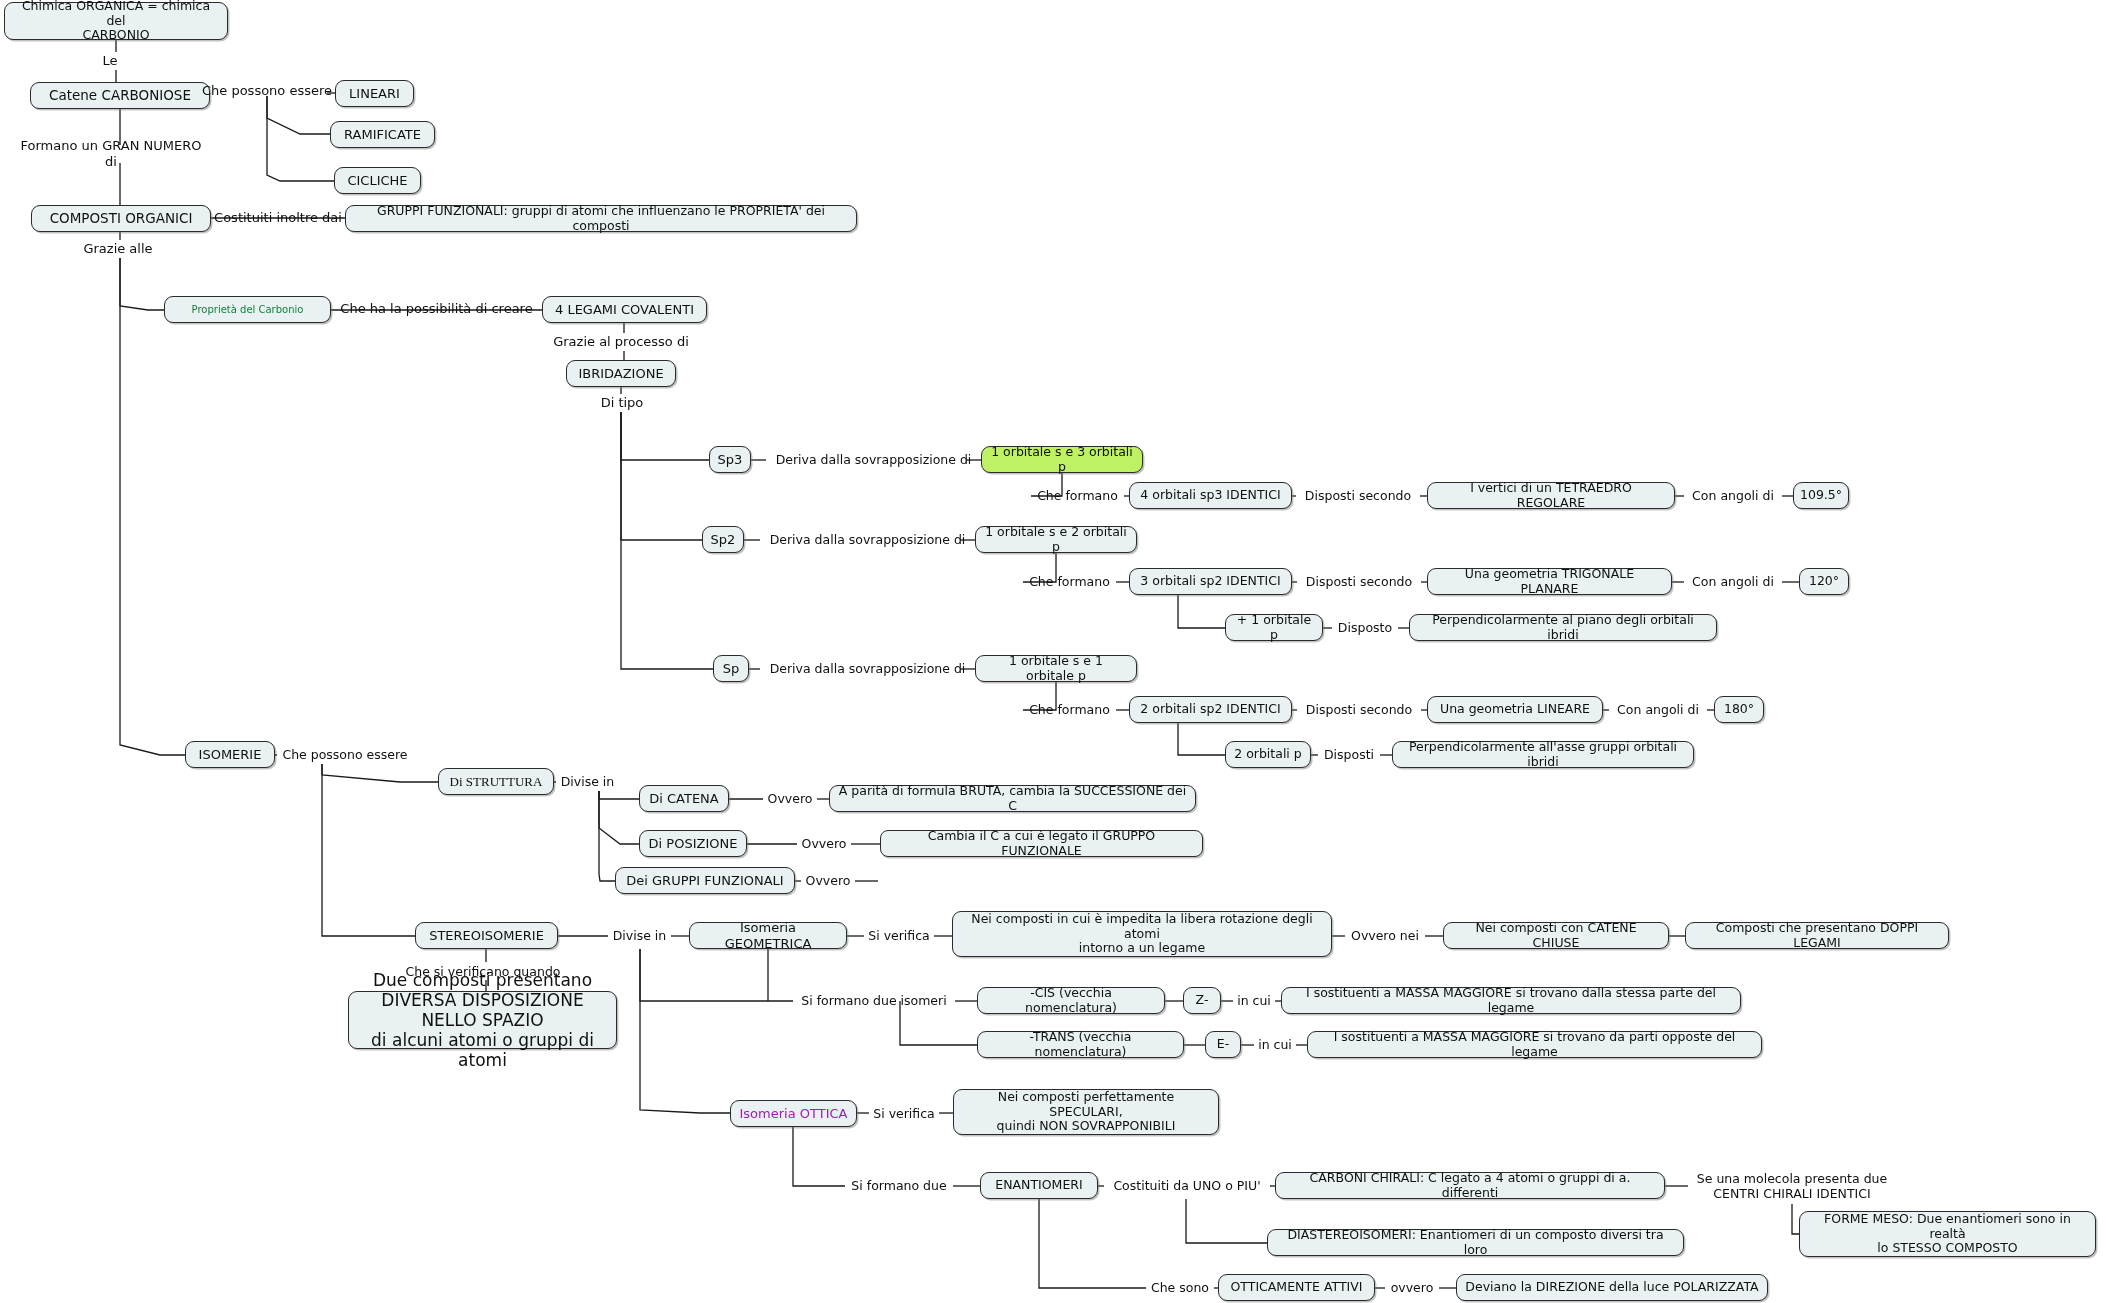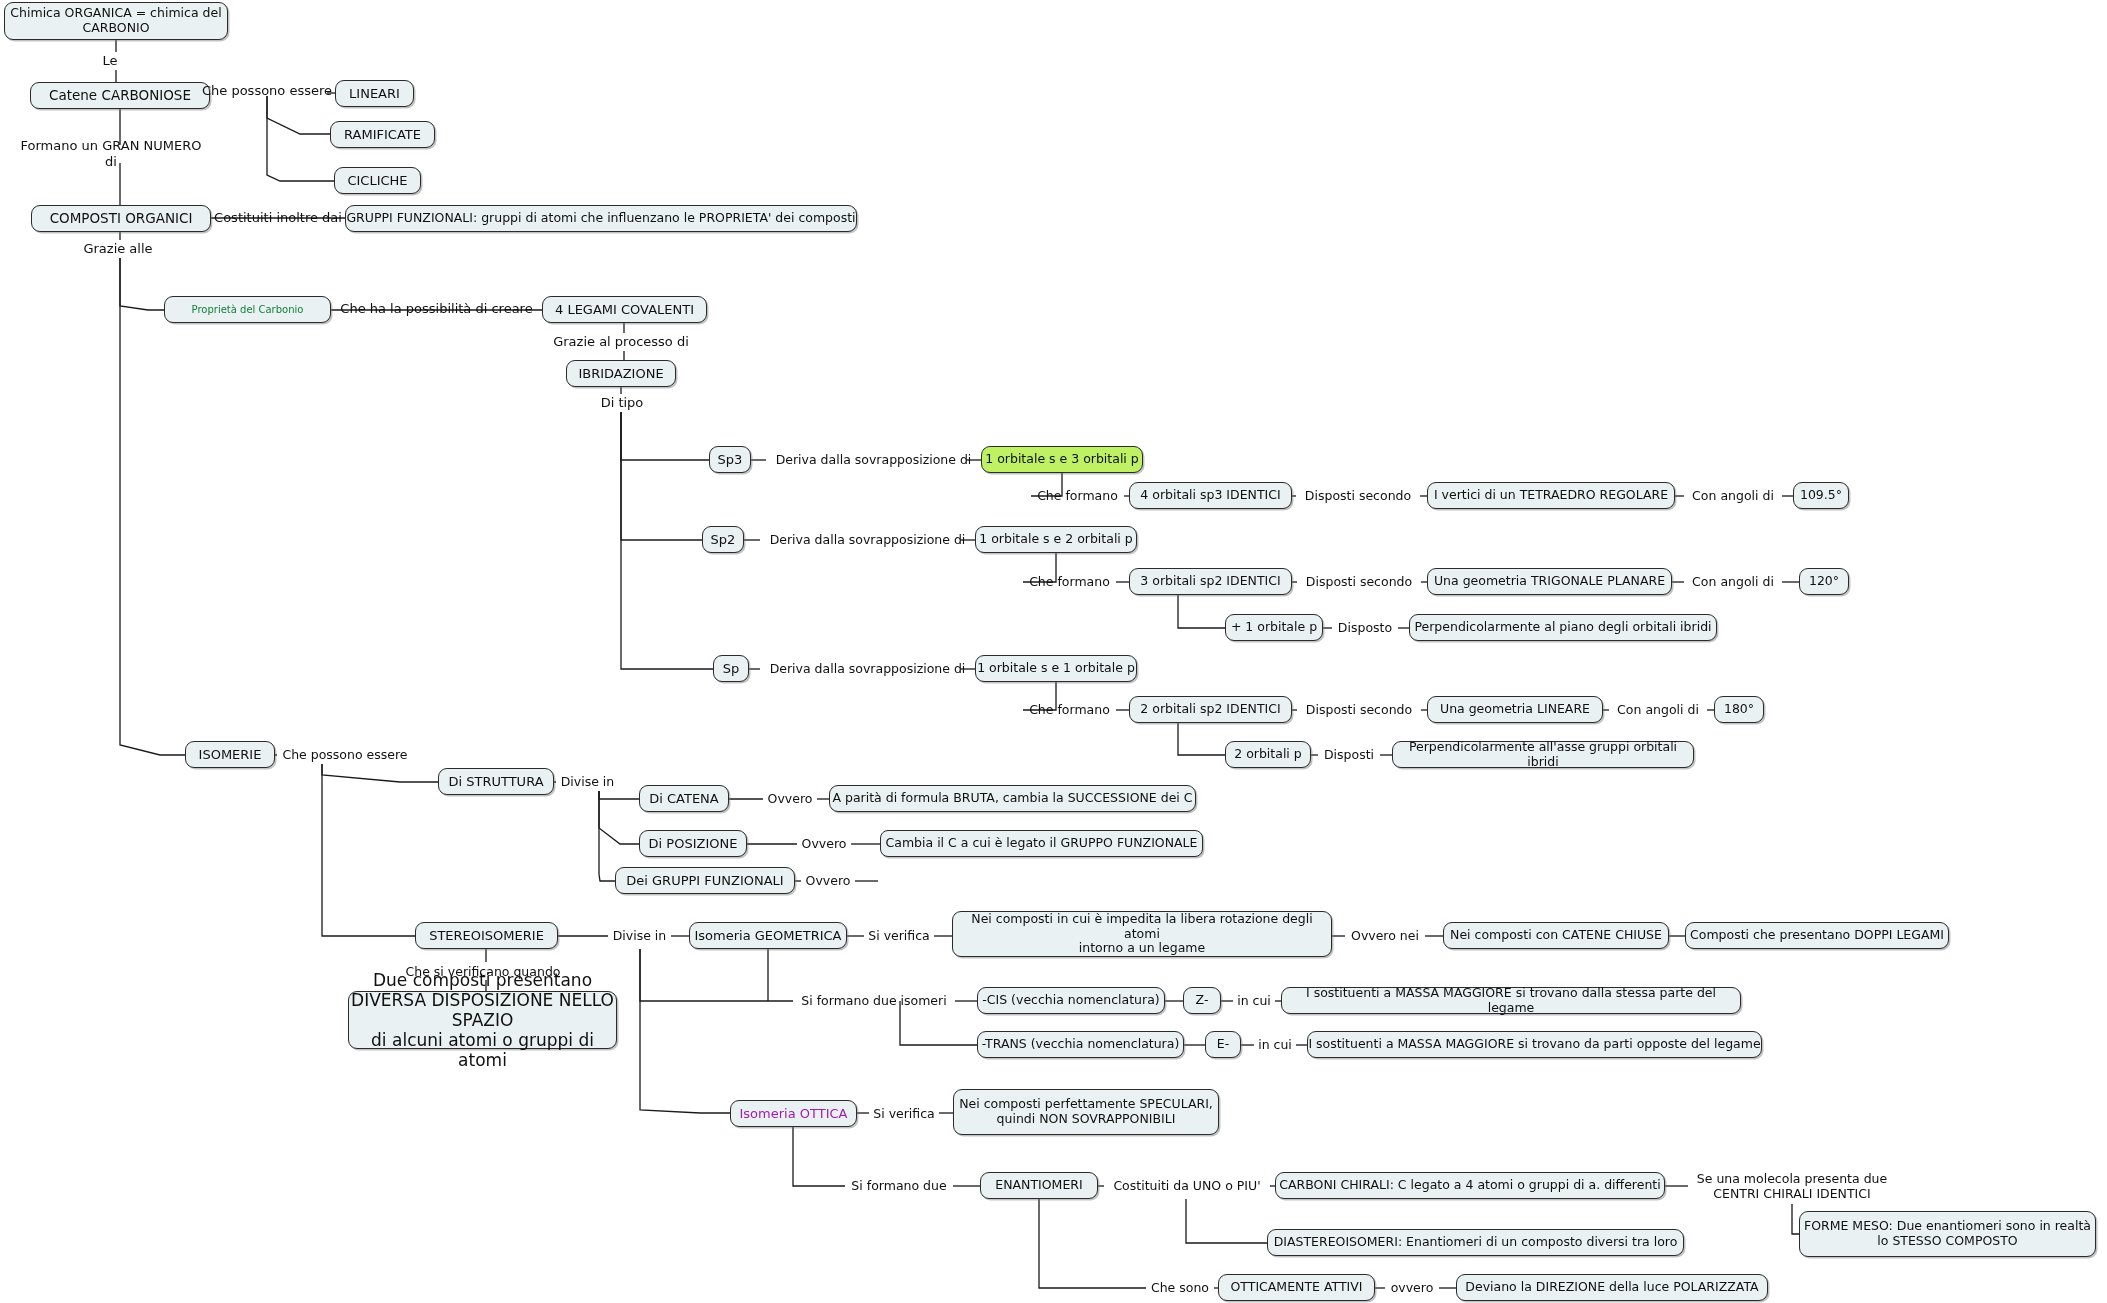--- a/index.html
+++ b/index.html
@@ -28,21 +28,21 @@
   .node {
     position: absolute;
     box-sizing: border-box;
     background: #e9f1f3;
     border: 1.4px solid #2b2b2b;
     border-radius: 9px;
     display: flex;
     align-items: center;
     justify-content: center;
     text-align: center;
-    padding: 2px 0;
+    padding: 2px 8px;
     line-height: 1.18;
     color: #101010;
     box-shadow: 1.5px 1.5px 0 rgba(120,120,120,0.45);
     white-space: pre-line;
     font-size: 14px;
   }
   .lbl {
     position: absolute;
     background: transparent;
     color: #101010;
@@ -180,21 +180,21 @@
     <div class="node" style="left: 1225px; top: 614px; width: 98px; height: 27px; font-size: 12.5px; background: rgb(233, 241, 243); border-color: rgb(43, 43, 43); color: rgb(16, 16, 16);">+ 1 orbitale p</div>
     <div class="node" style="left: 1409px; top: 614px; width: 308px; height: 27px; font-size: 12.5px; background: rgb(233, 241, 243); border-color: rgb(43, 43, 43); color: rgb(16, 16, 16);">Perpendicolarmente  al piano degli orbitali ibridi</div>
     <div class="node" style="left: 713px; top: 655px; width: 36px; height: 27px; font-size: 13px; background: rgb(233, 241, 243); border-color: rgb(43, 43, 43); color: rgb(16, 16, 16);">Sp</div>
     <div class="node" style="left: 975px; top: 655px; width: 162px; height: 27px; font-size: 12.5px; background: rgb(233, 241, 243); border-color: rgb(43, 43, 43); color: rgb(16, 16, 16);">1 orbitale s e 1 orbitale p</div>
     <div class="node" style="left: 1129px; top: 696px; width: 163px; height: 27px; font-size: 12.5px; background: rgb(233, 241, 243); border-color: rgb(43, 43, 43); color: rgb(16, 16, 16);">2 orbitali sp2 IDENTICI</div>
     <div class="node" style="left: 1427px; top: 696px; width: 176px; height: 27px; font-size: 12.5px; background: rgb(233, 241, 243); border-color: rgb(43, 43, 43); color: rgb(16, 16, 16);">Una geometria LINEARE</div>
     <div class="node" style="left: 1714px; top: 696px; width: 50px; height: 27px; font-size: 12.5px; background: rgb(233, 241, 243); border-color: rgb(43, 43, 43); color: rgb(16, 16, 16);">180°</div>
     <div class="node" style="left: 1225px; top: 741px; width: 86px; height: 27px; font-size: 12.5px; background: rgb(233, 241, 243); border-color: rgb(43, 43, 43); color: rgb(16, 16, 16);">2 orbitali p</div>
     <div class="node" style="left: 1392px; top: 741px; width: 302px; height: 27px; font-size: 12.5px; background: rgb(233, 241, 243); border-color: rgb(43, 43, 43); color: rgb(16, 16, 16);">Perpendicolarmente all'asse  gruppi orbitali ibridi</div>
     <div class="node" style="left: 185px; top: 741px; width: 90px; height: 27px; font-size: 13px; background: rgb(233, 241, 243); border-color: rgb(43, 43, 43); color: rgb(16, 16, 16);">ISOMERIE</div>
-    <div class="node" style="left: 438px; top: 768px; width: 116px; height: 27px; font-size: 13px; background: rgb(233, 241, 243); border-color: rgb(43, 43, 43); color: rgb(16, 16, 16);">Di STRUTTURA</div>
+    <div class="node" style="left: 438px; top: 768px; width: 116px; height: 27px; font-size: 13px; background: rgb(233, 241, 243); border-color: rgb(43, 43, 43); color: rgb(16, 16, 16); font-family: Liberation Serif, serif;">Di STRUTTURA</div>
     <div class="node" style="left: 639px; top: 785px; width: 90px; height: 27px; font-size: 13px; background: rgb(233, 241, 243); border-color: rgb(43, 43, 43); color: rgb(16, 16, 16);">Di CATENA</div>
     <div class="node" style="left: 829px; top: 785px; width: 367px; height: 27px; font-size: 12.5px; background: rgb(233, 241, 243); border-color: rgb(43, 43, 43); color: rgb(16, 16, 16);">A parità di formula BRUTA, cambia la SUCCESSIONE dei C</div>
     <div class="node" style="left: 639px; top: 830px; width: 108px; height: 27px; font-size: 13px; background: rgb(233, 241, 243); border-color: rgb(43, 43, 43); color: rgb(16, 16, 16);">Di POSIZIONE</div>
     <div class="node" style="left: 880px; top: 830px; width: 323px; height: 27px; font-size: 12.5px; background: rgb(233, 241, 243); border-color: rgb(43, 43, 43); color: rgb(16, 16, 16); border-radius: 8px;">Cambia il C a cui è legato il GRUPPO FUNZIONALE</div>
     <div class="node" style="left: 615px; top: 867px; width: 180px; height: 27px; font-size: 13px; background: rgb(233, 241, 243); border-color: rgb(43, 43, 43); color: rgb(16, 16, 16);">Dei GRUPPI FUNZIONALI</div>
     <div class="node" style="left: 415px; top: 922px; width: 143px; height: 27px; font-size: 13px; background: rgb(233, 241, 243); border-color: rgb(43, 43, 43); color: rgb(16, 16, 16);">STEREOISOMERIE</div>
     <div class="node" style="left: 689px; top: 922px; width: 158px; height: 27px; font-size: 13px; background: rgb(233, 241, 243); border-color: rgb(43, 43, 43); color: rgb(16, 16, 16);">Isomeria GEOMETRICA</div>
     <div class="node" style="left: 952px; top: 911px; width: 380px; height: 46px; font-size: 12.5px; background: rgb(233, 241, 243); border-color: rgb(43, 43, 43); color: rgb(16, 16, 16);">Nei composti in cui è impedita la libera rotazione degli atomi
 intorno a un legame</div>
     <div class="node" style="left: 1443px; top: 922px; width: 226px; height: 27px; font-size: 12.5px; background: rgb(233, 241, 243); border-color: rgb(43, 43, 43); color: rgb(16, 16, 16);">Nei composti con CATENE CHIUSE</div>

